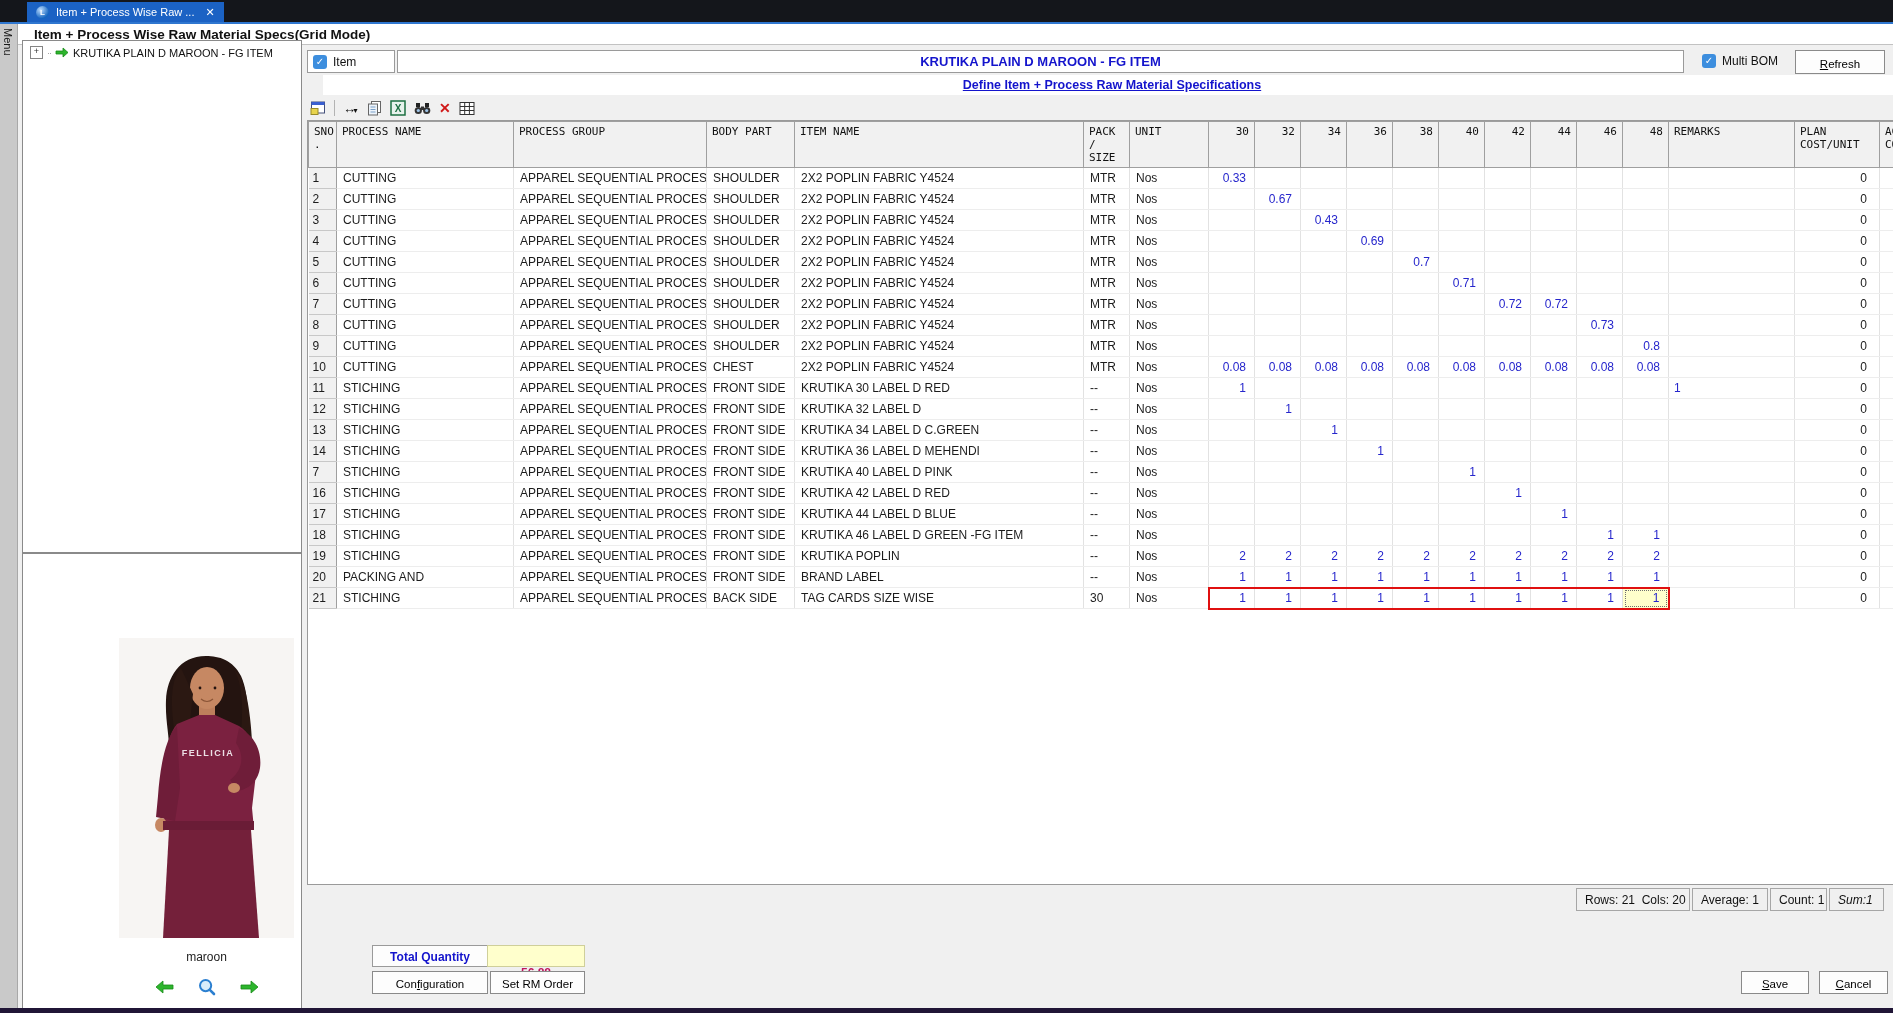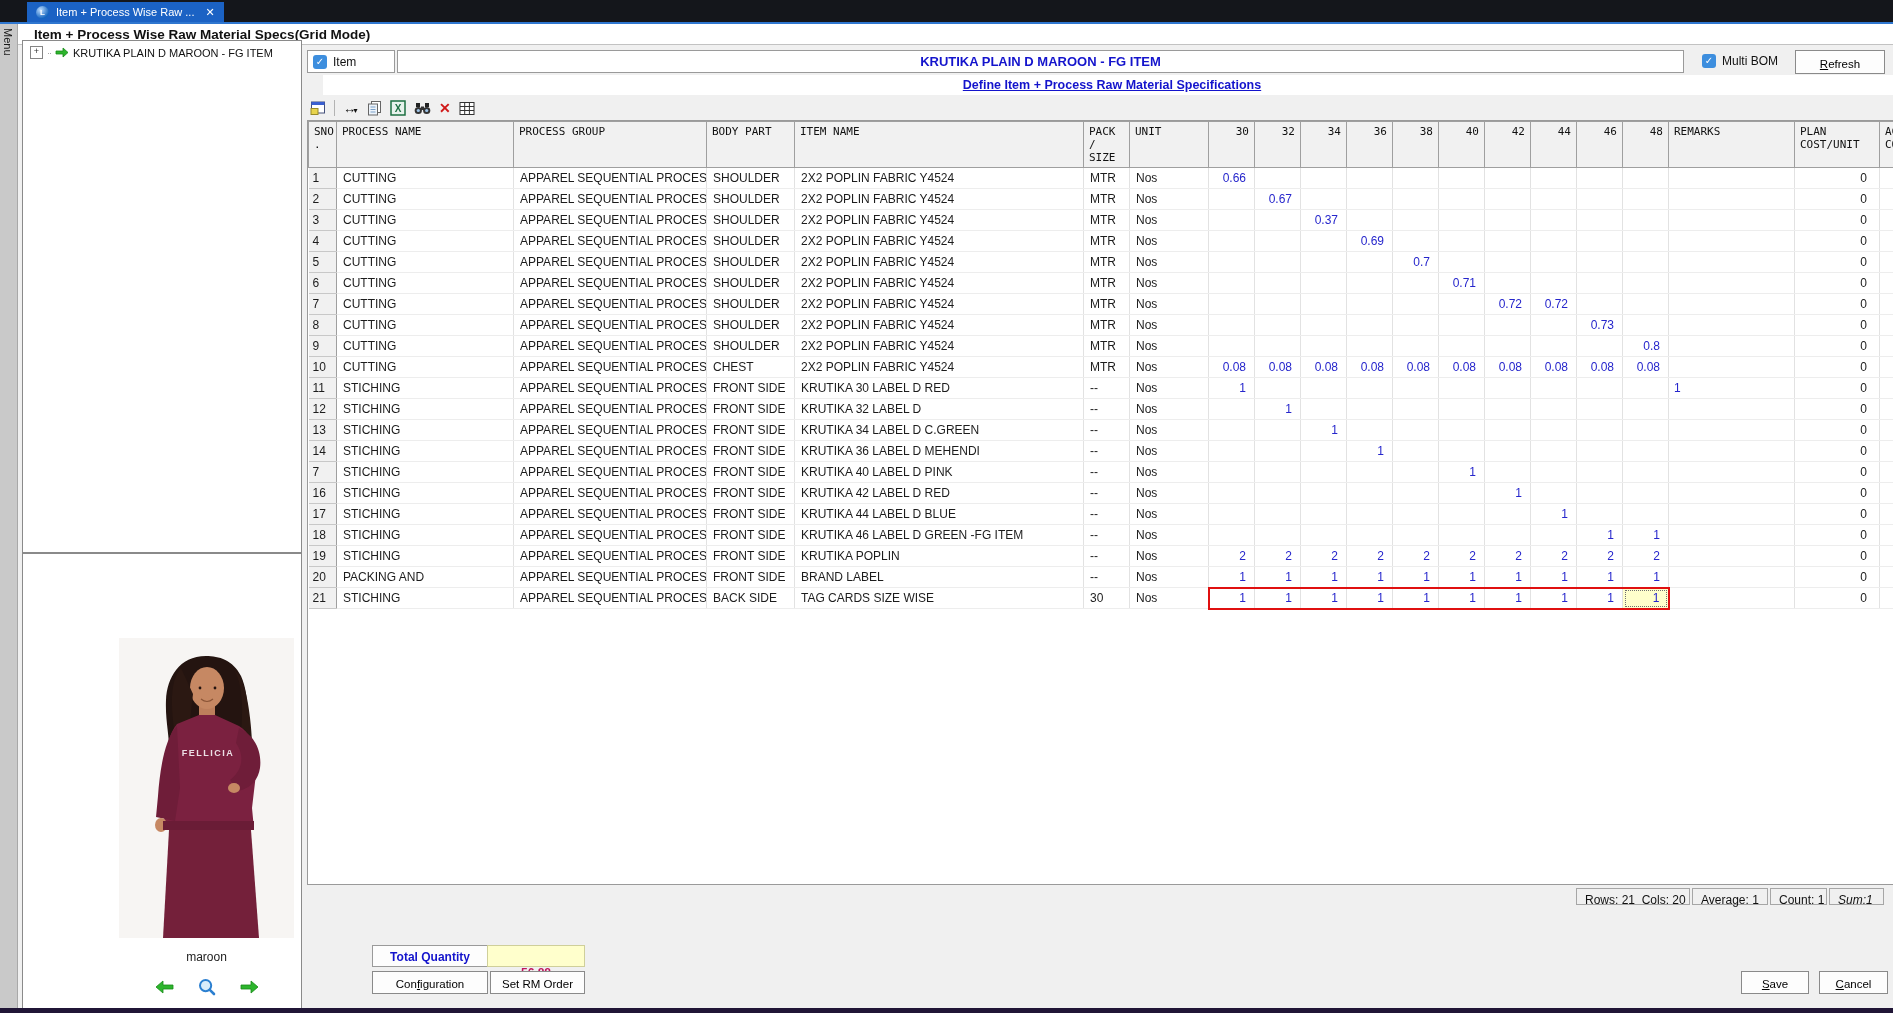--- a/index.html
+++ b/index.html
@@ -72,21 +72,21 @@
   td.sno{background:#f1f1f1;border-right:1px solid #9f9f9f;border-bottom:1px solid #c8c8c8;
        padding-left:4px;}
   td.num{text-align:right;color:#2626cc;padding-right:8px;}
   td.rem{color:#2626cc;padding-left:5px;}
   td.plan{text-align:right;color:#222;padding-right:12px;}
   td.sel{border-top:2px solid #e01010;border-bottom:2px solid #e01010;}
   td.sel-first{border-left:2px solid #e01010;}
   td.sel-last{border-right:2px solid #e01010;background:#ffffcc;
        outline:1.5px dotted #707070;outline-offset:-3px;}
   
-  .statusbox{position:absolute;top:842px;height:17px;background:#f0f0f0;border:1px solid #a6a6a6;
+  .statusbox{position:absolute;top:842px;height:23px;background:#f0f0f0;border:1px solid #a6a6a6;
        font-size:12px;padding:4px 0 0 8px;box-sizing:border-box;white-space:pre;}
   .totals-label{position:absolute;left:65px;top:899px;width:116px;height:22px;
        border:1px solid #9a9a9a;background:#fdfdfd;color:#1414cc;font-weight:bold;font-size:12px;
        text-align:center;padding-top:4px;box-sizing:border-box;}
   .totals-value{position:absolute;left:180px;top:899px;width:98px;height:22px;
        border:1px solid #cfcf9a;background:#ffffcc;color:#be185d;font-weight:bold;font-size:12px;
        text-align:center;padding-top:20px;box-sizing:border-box;}
   .help-line{position:absolute;left:0;top:954px;width:1586px;text-align:center;font-size:11.5px;
        color:#101010;white-space:pre;}
   .bottom-strip{position:absolute;left:0;top:1008px;width:1893px;height:5px;background:#201536;}
@@ -264,21 +264,21 @@
         </thead>
       <tbody>
           <tr>
             <td class="sno">1</td>
             <td>CUTTING</td>
             <td>APPAREL SEQUENTIAL PROCESS</td>
             <td>SHOULDER</td>
             <td>2X2 POPLIN FABRIC Y4524</td>
             <td>MTR</td>
             <td>Nos</td>
-            <td class="num">0.66</td>
+            <td class="num">0.33</td>
             <td class="num"></td>
             <td class="num"></td>
             <td class="num"></td>
             <td class="num"></td>
             <td class="num"></td>
             <td class="num"></td>
             <td class="num"></td>
             <td class="num"></td>
             <td class="num"></td>
             <td class="rem"></td>
@@ -310,21 +310,21 @@
           <tr>
             <td class="sno">3</td>
             <td>CUTTING</td>
             <td>APPAREL SEQUENTIAL PROCESS</td>
             <td>SHOULDER</td>
             <td>2X2 POPLIN FABRIC Y4524</td>
             <td>MTR</td>
             <td>Nos</td>
             <td class="num"></td>
             <td class="num"></td>
-            <td class="num">0.37</td>
+            <td class="num">0.43</td>
             <td class="num"></td>
             <td class="num"></td>
             <td class="num"></td>
             <td class="num"></td>
             <td class="num"></td>
             <td class="num"></td>
             <td class="num"></td>
             <td class="rem"></td>
             <td class="plan">0</td>
             <td></td>

